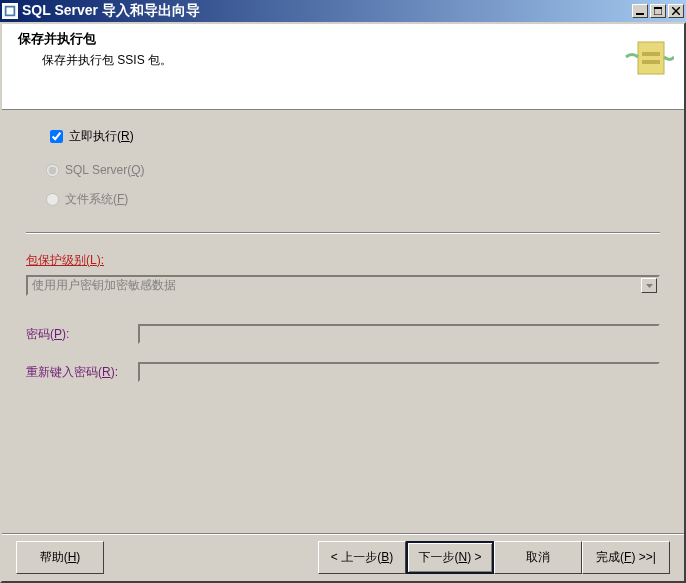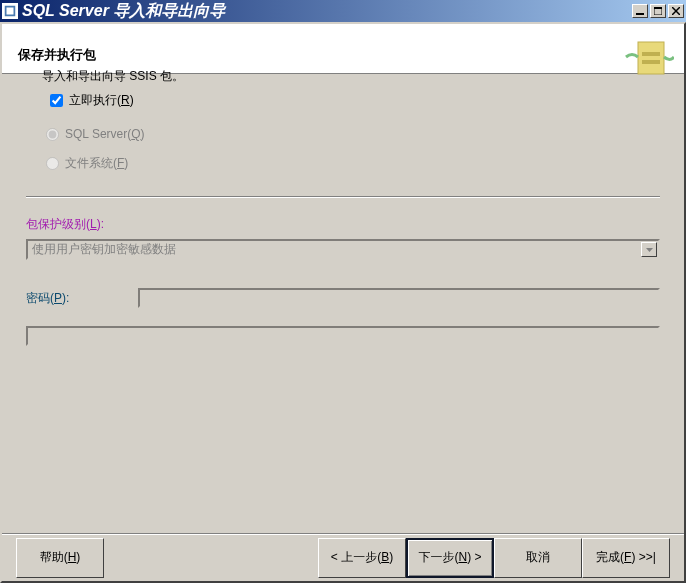--- a/index.html
+++ b/index.html
@@ -1,55 +1,55 @@
 <!DOCTYPE html>
 <html><head>
   <meta charset="utf-8">
   <style>
     * { box-sizing: border-box; margin: 0; padding: 0; }
     body { font-family: "Microsoft YaHei", SimSun, Tahoma, sans-serif; font-size: 12px; background: #d4d0c8; width: 686px; height: 583px; overflow: hidden; }
     
     .titlebar { height: 22px; background: linear-gradient(to right, #0a246a, #a6caf0); display: flex; align-items: center; padding: 0 2px; color: white; }
     .titlebar-icon { width: 16px; height: 16px; background: #fff; margin-right: 4px; display: flex; align-items: center; justify-content: center; }
     .titlebar-icon svg { width: 14px; height: 14px; }
-    .titlebar-title { flex: 1; font-weight: bold; font-size: 16px; font-style: italic; }
+    .titlebar-title { flex: 1; font-weight: bold; font-size: 14px; }
     .titlebar-btns { display: flex; gap: 2px; }
     .titlebar-btn { width: 16px; height: 14px; background: #d4d0c8; border: 1px solid; border-color: #fff #404040 #404040 #fff; display: flex; align-items: center; justify-content: center; font-family: Marlett, sans-serif; font-size: 10px; color: #000; cursor: pointer; }
     
     .window-body { border: 2px solid; border-color: #d4d0c8 #404040 #404040 #d4d0c8; height: 561px; background: #d4d0c8; display: flex; flex-direction: column; }
     
-    .header { background: #fff; height: 50px; border-bottom: 1px solid #808080; display: flex; align-items: flex-start; padding: 22px 16px; position: relative; }
+    .header { background: #fff; height: 86px; border-bottom: 1px solid #808080; display: flex; align-items: flex-start; padding: 6px 16px; position: relative; }
     .header-text { flex: 1; }
     .header-title { font-weight: bold; font-size: 13px; margin-bottom: 4px; }
     .header-sub { padding-left: 24px; font-size: 12px; }
     .header-icon { width: 50px; height: 50px; position: absolute; right: 10px; top: 8px; }
     
     .content { flex: 1; padding: 18px 24px; }
     .checkbox-row { display: flex; align-items: center; margin-bottom: 18px; margin-left: 24px; }
     .checkbox { width: 13px; height: 13px; margin-right: 6px; }
     .radio-group { padding-left: 20px; margin-bottom: 24px; }
     .radio-row { display: flex; align-items: center; margin-bottom: 14px; }
     .radio { width: 13px; height: 13px; margin-right: 6px; }
     .disabled-text { color: #808080; }
     
     .divider { height: 2px; border-top: 1px solid #808080; border-bottom: 1px solid #fff; margin: 0 0 18px 0; }
     
-    .field-label { color: #a21caf; margin-bottom: 6px; }
+    .field-label { color: #b91c1c; margin-bottom: 6px; text-decoration: underline; }
     .select-wrap { margin-bottom: 28px; }
     .select { width: 100%; height: 21px; background: #d4d0c8; border: 2px inset #d4d0c8; display: flex; align-items: flex-start; padding: 0 4px; color: #808080; position: relative; }
     .select-arrow { position: absolute; right: 1px; top: 1px; width: 16px; height: 15px; background: #d4d0c8; border: 1px solid; border-color: #fff #404040 #404040 #fff; display: flex; align-items: center; justify-content: center; }
     
     .form-row { display: flex; align-items: center; margin-bottom: 18px; }
-    .form-label { width: 112px; color: #0c4a6e; }
+    .form-label { width: 112px; color: #701a75; }
     .form-input { flex: 1; height: 20px; border: 2px inset #d4d0c8; background: #d4d0c8; }
     
     .footer { height: 48px; border-top: 1px solid #808080; box-shadow: inset 0 1px 0 #fff; display: flex; align-items: center; padding: 0 14px; }
     .footer-left { }
     .footer-right { margin-left: auto; display: flex; gap: 0; }
-    .btn { height: 40px; min-width: 88px; padding: 0 10px; background: #d4d0c8; border: 1px solid; border-color: #fff #404040 #404040 #fff; cursor: pointer; font-size: 12px; font-family: inherit; }
+    .btn { height: 33px; min-width: 88px; padding: 0 10px; background: #d4d0c8; border: 1px solid; border-color: #fff #404040 #404040 #fff; cursor: pointer; font-size: 12px; font-family: inherit; }
     .btn.default { border: 2px solid #0f172a; box-shadow: inset 1px 1px 0 #fff, inset -1px -1px 0 #808080; }
     .btn:disabled { color: #808080; cursor: default; }
     
     u { text-decoration: underline; }
   </style>
 </head>
 <body>
 
 <div class="titlebar">
   <span class="titlebar-icon">
@@ -78,21 +78,21 @@
         </svg>
       </div>
   </div>
 </div>
 
 <div class="window-body">
 
   <div class="header">
     <div class="header-text">
       <div class="header-title">保存并执行包</div>
-      <div class="header-sub">导入和导出向导 SSIS 包。</div>
+      <div class="header-sub">保存并执行包 SSIS 包。</div>
     </div>
     <div class="header-icon">
       <svg viewBox="0 0 50 50">
         <rect x="14" y="10" width="26" height="32" fill="#e8d97a" stroke="#c0b050"></rect>
         <rect x="18" y="20" width="18" height="4" fill="#c0b050"></rect>
         <rect x="18" y="28" width="18" height="4" fill="#c0b050"></rect>
         <path d="M 2 25 Q 8 20 14 25" fill="none" stroke="#7ac080" stroke-width="3"></path>
         <path d="M 40 25 Q 46 30 50 25" fill="none" stroke="#7ac080" stroke-width="3"></path>
       </svg>
     </div>
@@ -127,20 +127,21 @@
             </svg>
         </div>
       </div>
     </div>
 
     <div class="form-row">
       <div class="form-label">密码(<u>P</u>):</div>
       <input class="form-input" type="password" disabled="" style="">
     </div>
     <div class="form-row">
+      <div class="form-label">重新键入密码(<u>R</u>):</div>
       <input class="form-input" type="password" disabled="" style="">
     </div>
   </div>
 
   <div class="footer">
     <div class="footer-left">
       <button class="btn">帮助(<u>H</u>)</button>
     </div>
     <div class="footer-right">
       <button class="btn">&lt; 上一步(<u>B</u>)</button>

